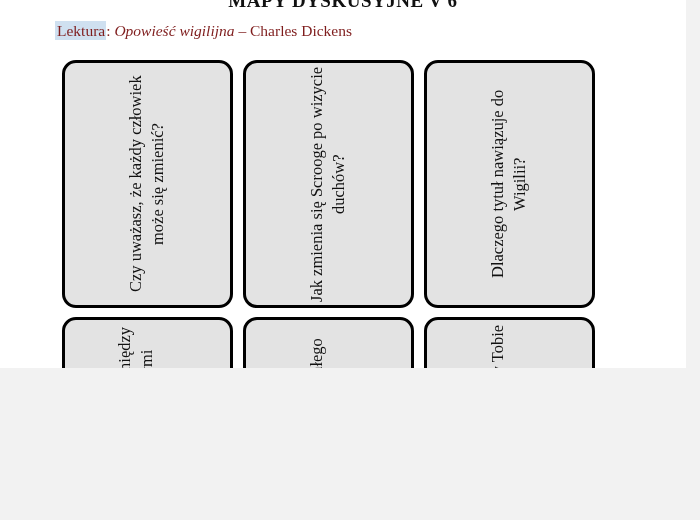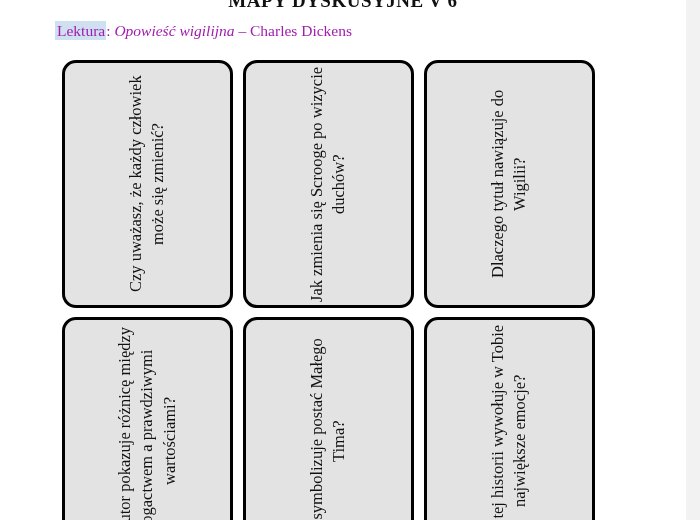--- a/index.html
+++ b/index.html
@@ -9,21 +9,21 @@
   body {
     width: 700px;
     height: 520px;
     background: #f2f2f2;
     font-family: "Liberation Serif", serif;
     overflow: hidden;
   }
   #page {
     position: relative;
     width: 686px;
-    height: 520px;
+    height: 368px;
     background: #ffffff;
     overflow: hidden;
   }
   #right-gutter {
     position: absolute;
     top: 0;
     left: 686px;
     width: 14px;
     height: 520px;
     background: #f2f2f2;
@@ -40,21 +40,21 @@
     letter-spacing: 0.5px;
     color: #111;
     white-space: nowrap;
     overflow: hidden;
   }
   .subtitle-line {
     position: absolute;
     top: 22px;
     left: 55px;
     font-size: 15.5px;
-    color: #a21caf;
+    color: #7f1d1d;
     white-space: nowrap;
   }
   .subtitle-label {
     background: #cfe0f0;
     padding: 1px 1px 1px 2px;
   }
   .subtitle-ital {
     font-style: italic;
   }
   .grid {

